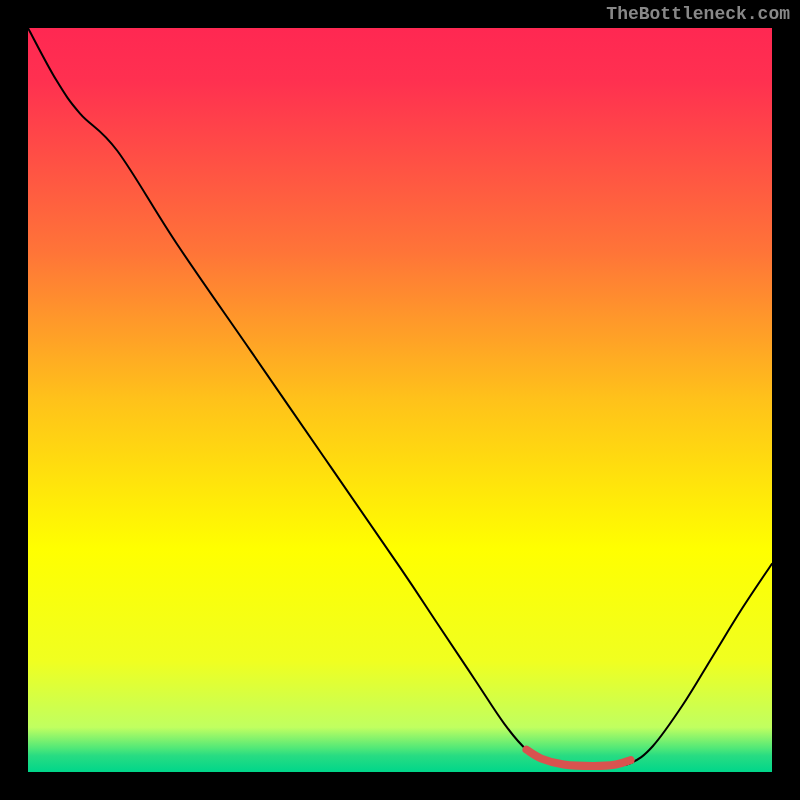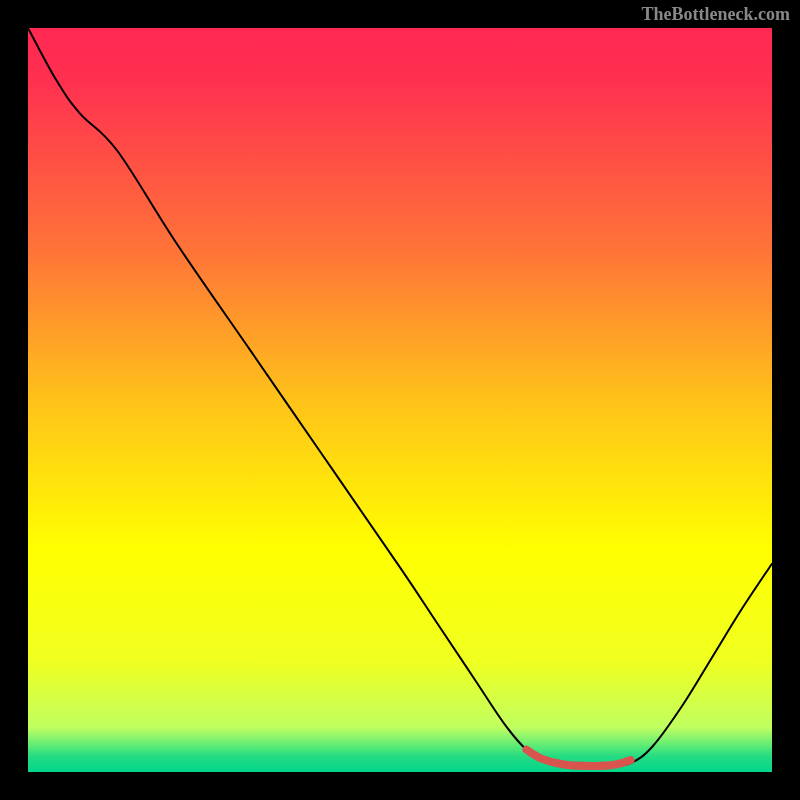--- a/index.html
+++ b/index.html
@@ -16,21 +16,21 @@
   .chart-container {
     position: relative;
     width: 800px;
     height: 800px;
     background: #000;
   }
   .attribution {
     position: absolute;
     top: 4px;
     right: 10px;
-    font-family: Liberation Serif, serif;
+    font-family: Liberation Mono, monospace;
     font-size: 18px;
     font-weight: bold;
     color: #888;
     z-index: 10;
   }
   svg {
     position: absolute;
     top: 0;
     left: 0;
   }

